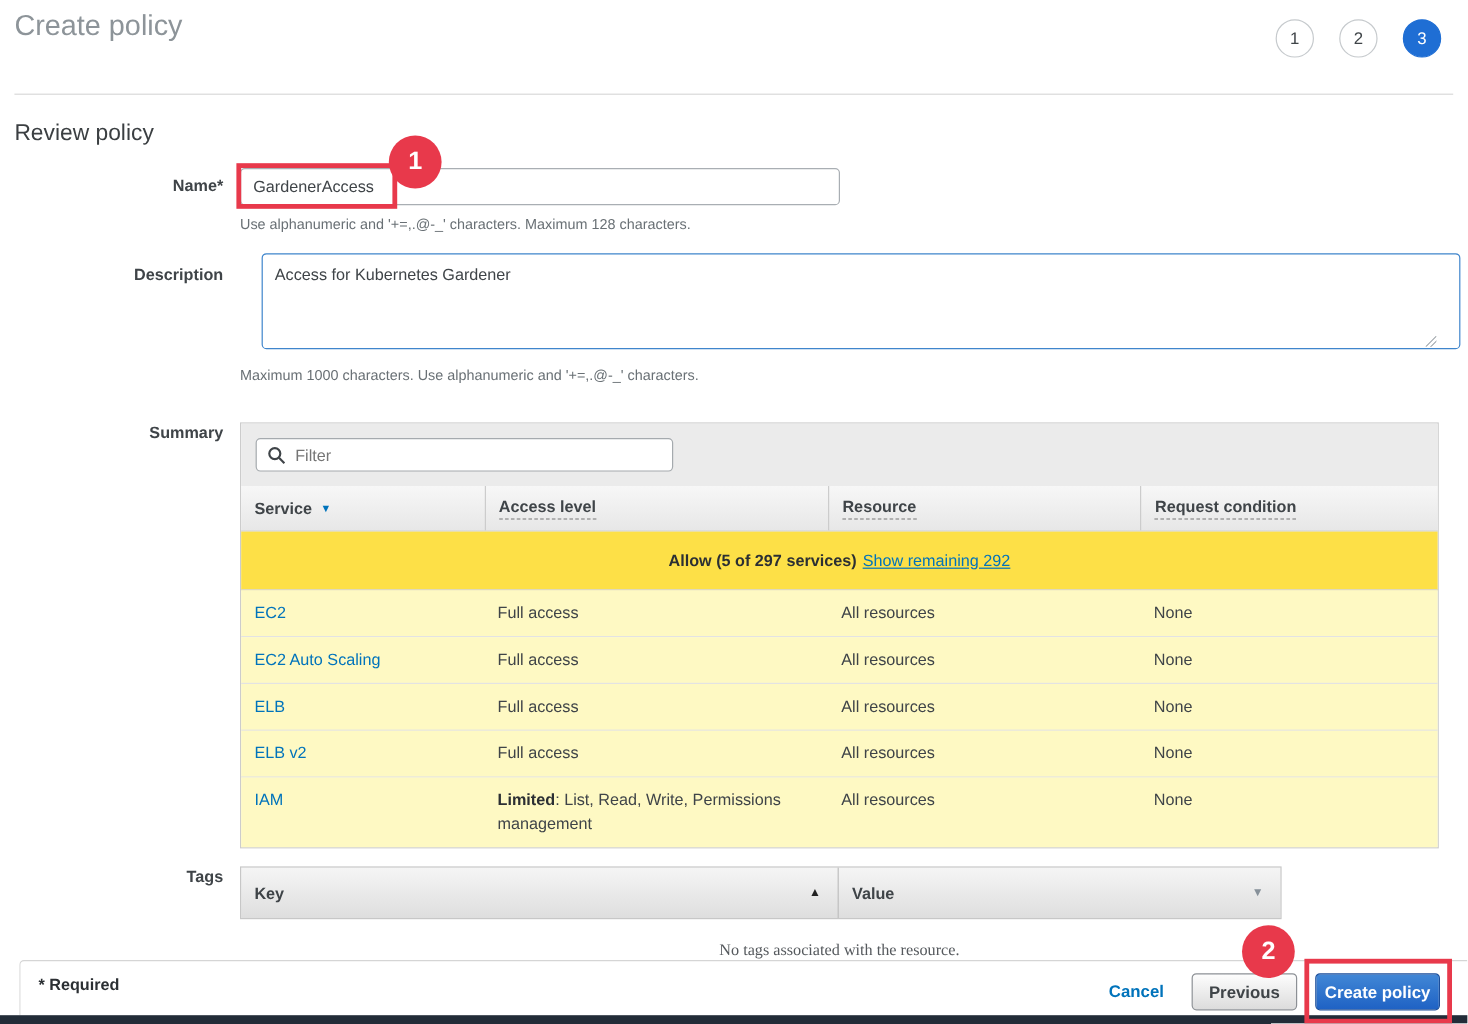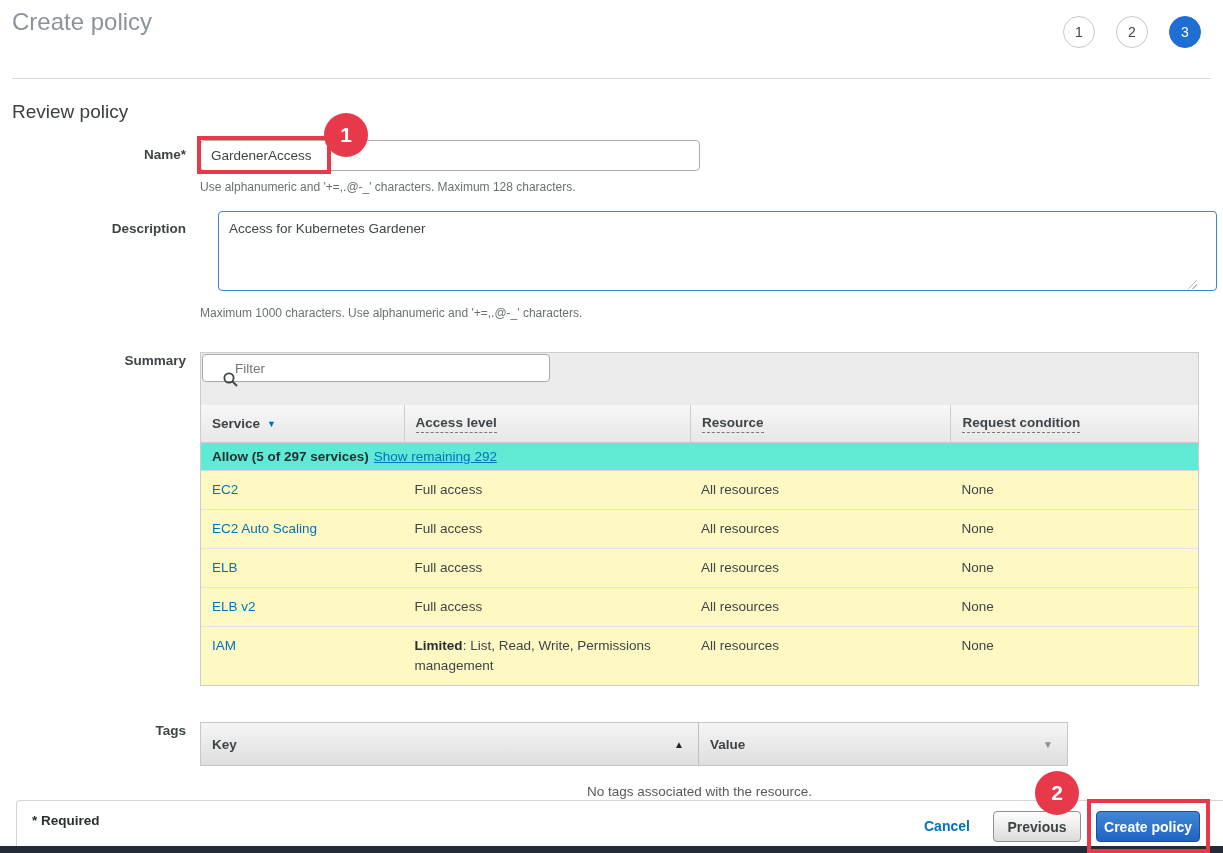--- a/index.html
+++ b/index.html
@@ -46,43 +46,43 @@
     resize:none; outline:none; line-height:17px;margin-left:18px;
   }
   .resize-handle {
     left:1188px; top:280px; width:9px; height:9px;
     background:
       linear-gradient(135deg, transparent 0 45%, #b9bec2 45% 55%, transparent 55% 70%, #b9bec2 70% 80%, transparent 80%);
   }
 
   
   .summary-block { left:200px; top:352px; width:999px; border:1px solid #ccc; background:#fff; }
-  .filter-panel { background:#ebebeb; height:52px; padding:1px; position:relative; }
+  .filter-panel { background:#ebebeb; height:52px; padding:12px; position:relative; }
   .filter-input {
     width:348px; height:28px; border:1px solid #a5aaae; border-radius:4px;
     padding:0 8px 0 32px; font-size:13.5px; color:#3f4448; background:#fff;
     font-family:"Liberation Sans", sans-serif;
   }
   .search-icon { position:absolute; left:22px; top:19px; }
   .tbl-header {
     display:flex; height:38px;
     background:linear-gradient(#f7f7f7,#e7e7e7);
     border-bottom:1px solid #ccc;
   }
   .th { display:flex; align-items:center; padding:0 11px; font-size:13.5px; font-weight:bold; color:#3f4448; }
   .th + .th { border-left:1px solid #ccc; }
   .col-service { width:203px; }
   .col-access  { width:287px; }
   .col-resource{ width:261px; }
   .col-cond    { width:248px; }
   .dashed { border-bottom:1px dashed #777; padding-bottom:2px; }
   .sort-arrow-blue { color:#0073bb; font-size:9px; margin-left:7px; }
   .group-row {
-    height:28px; background:#5eead4; border-bottom:1px solid #d8d8d8;
-    display:flex; align-items:center; padding:0 11px; font-size:13.5px;
+    height:49px; background:#fde047; border-bottom:1px solid #d8d8d8;
+    display:flex; align-items:center; padding:0 11px; font-size:13.5px;justify-content:center;
   }
   .group-row b { color:#2b2f33; }
   a.link { color:#0073bb; text-decoration:none; cursor:pointer; }
   .group-row a.link { margin-left:5px;text-decoration:underline; }
   .data-row { display:flex; border-bottom:1px solid #e3e3e3; background:#fef9c3; }
   .data-row:last-child { border-bottom:none; }
   .td { padding:9px 11px; font-size:13.5px; line-height:20px; color:#3f4448; }
   .td b { color:#2b2f33; }
 
   
@@ -90,21 +90,21 @@
     left:200px; top:722px; width:868px; height:44px;
     background:linear-gradient(#f5f5f5,#dedede);
     border:1px solid #c7c7c7;
     display:flex;
   }
   .tag-th { display:flex; align-items:center; justify-content:space-between; padding:0 14px 0 11px; font-size:13.5px; font-weight:bold; color:#3f4448; }
   .tag-th-key { width:498px; border-right:1px solid #bfbfbf; }
   .tag-th-value { flex:1; }
   .key-sort-icon { font-size:10px; color:#222; }
   .value-menu-icon { font-size:10px; color:#87919a; }
-  .tags-empty { left:200px; top:784px; width:999px; text-align:center; font-size:13.5px; color:#55595d; }
+  .tags-empty { left:200px; top:784px; width:999px; text-align:center; font-size:13.5px; color:#55595d;font-family:Liberation Serif, serif; }
 
   
   .footer-bar {
     left:16px; right:0; top:800px; height:46px; background:#fff;
     border-top:1px solid #d5d5d5; border-left:1px solid #d5d5d5;
     border-top-left-radius:4px;
   }
   .required-note { left:32px; top:813px; font-size:13.5px; font-weight:bold; color:#2b2f33; }
   .cancel-link { left:924px; top:818px; font-size:14px; font-weight:bold; color:#0073bb; text-decoration:none; }
   .btn {

